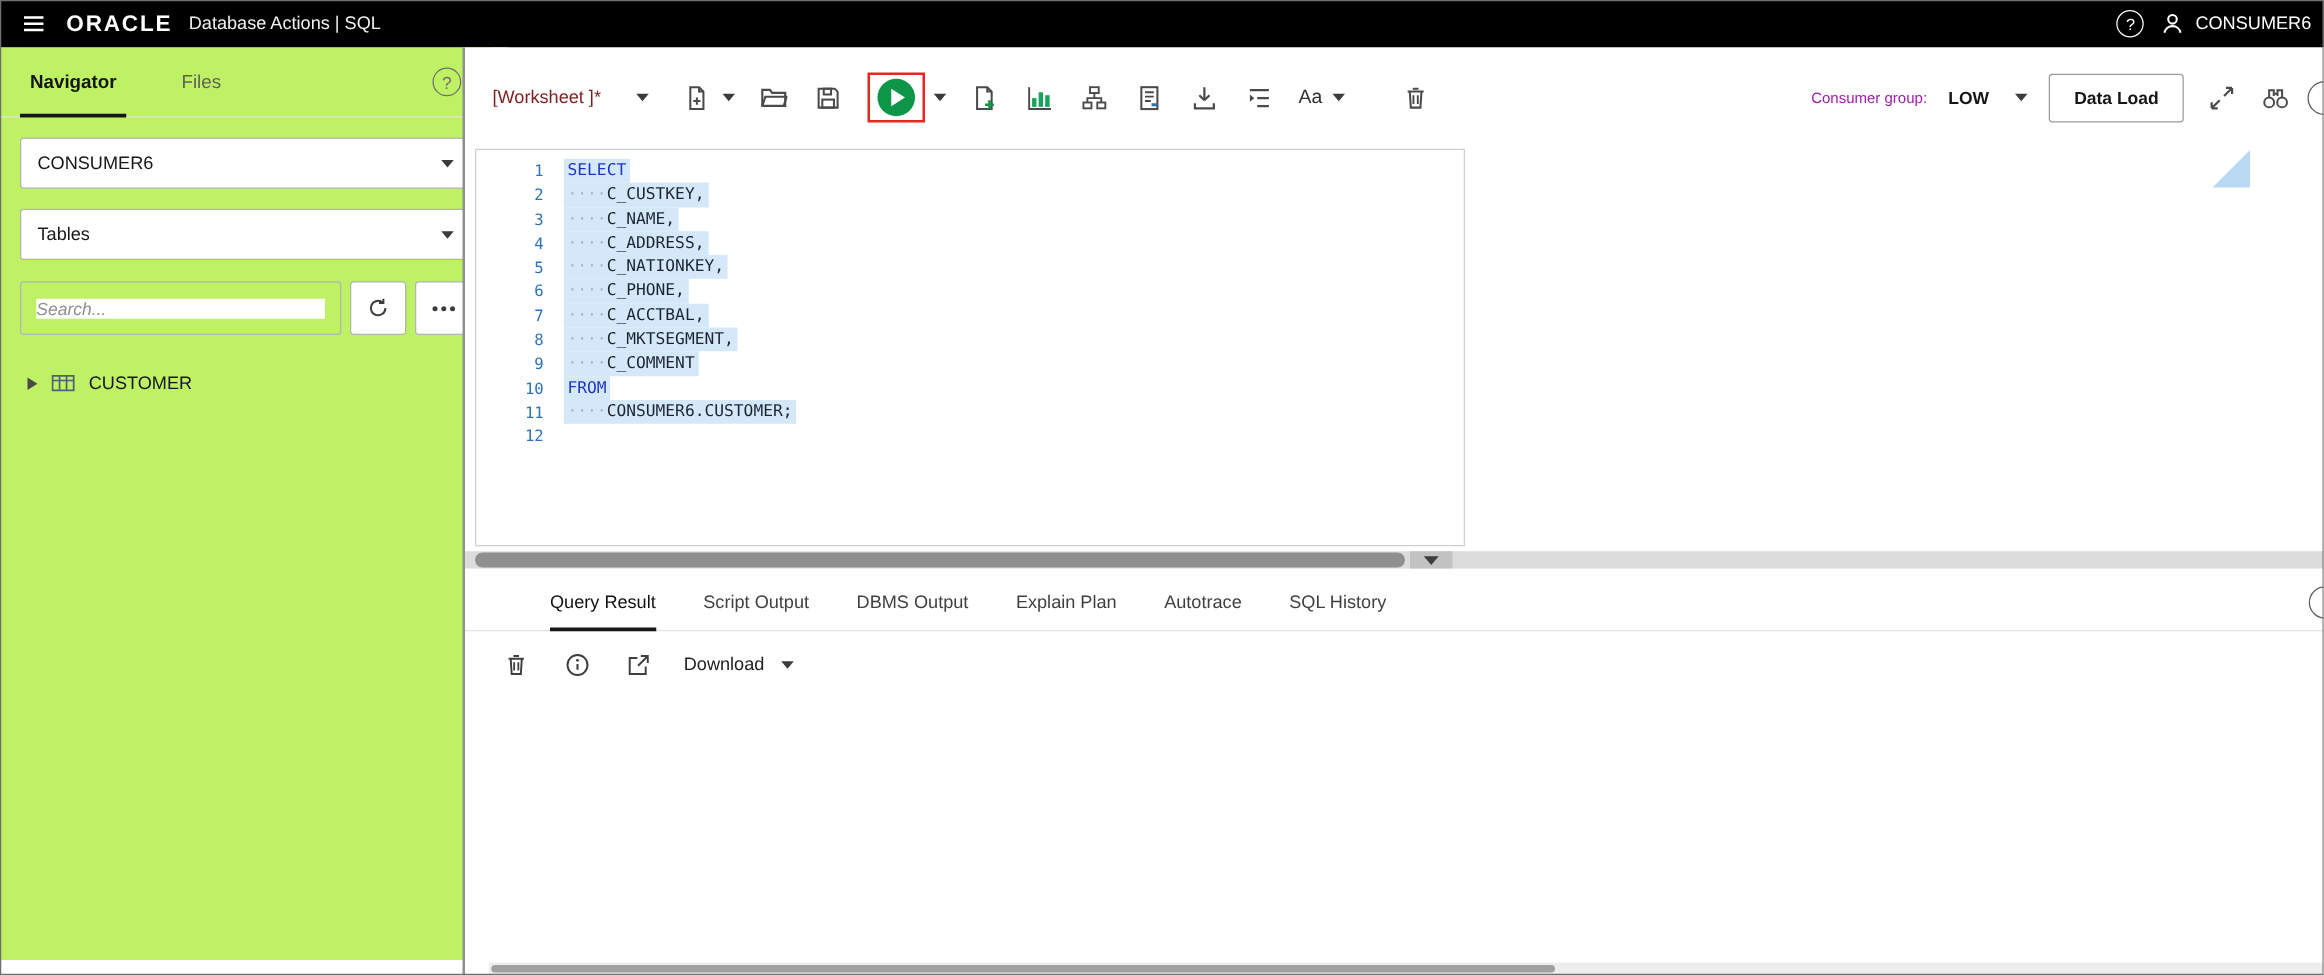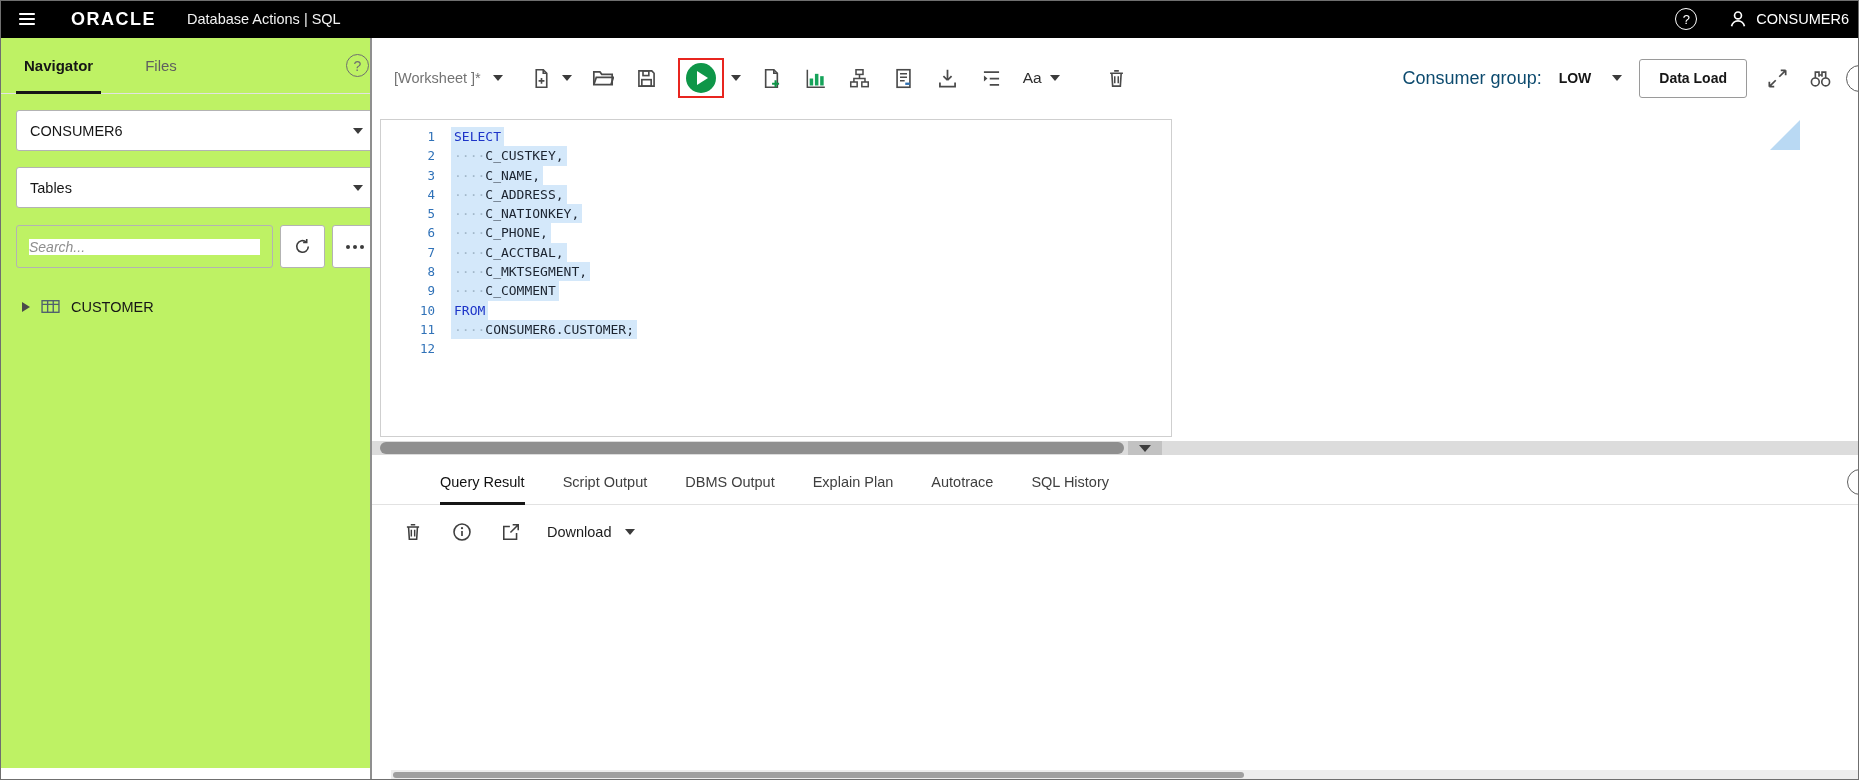--- a/index.html
+++ b/index.html
@@ -1,21 +1,21 @@
 <!DOCTYPE html>
 <html><head>
 <meta charset="utf-8">
 <style>
   *{margin:0;padding:0;box-sizing:border-box;}
   html,body{width:1859px;height:780px;}
   body{font-family:"Liberation Sans",sans-serif;background:#fff;color:#161616;position:relative;overflow:hidden;}
   .frame{position:absolute;inset:0;border:1px solid #6f6f6f;pointer-events:none;z-index:99;}
 
   
-  .topbar{position:absolute;left:0;top:0;right:0;height:38px;background:#000;display:flex;align-items:center;color:#fff;padding:0 10px 0 14px;gap:31px;overflow:hidden;}
+  .topbar{position:absolute;left:0;top:0;right:0;height:38px;background:#000;display:flex;align-items:center;color:#fff;padding:0 10px 0 14px;gap:13px;overflow:hidden;}
   .hamburger{width:26px;height:26px;display:flex;align-items:center;justify-content:center;cursor:pointer;flex-shrink:0;}
   .brand{font-weight:700;font-size:18px;letter-spacing:1.5px;white-space:nowrap;}
   .app-title{font-size:14.5px;color:#f2f2f2;white-space:nowrap;}
   .topbar-spacer{flex:1;}
   .search-box{width:352px;height:27px;background:#fff;border-radius:3px;display:flex;align-items:center;padding:0 9px;gap:6px;flex-shrink:0;}
   .search-box input{border:none;outline:none;flex:1;font-size:13px;color:#444;font-family:"Liberation Sans",sans-serif;background:transparent;}
   .search-box input::placeholder{font-style:italic;color:#8a8a8a;}
   .help-circle{width:22px;height:22px;border:1.6px solid #fff;border-radius:50%;display:flex;align-items:center;justify-content:center;font-size:13px;color:#fff;cursor:pointer;flex-shrink:0;}
   .user{display:flex;align-items:center;gap:8px;font-size:14.5px;white-space:nowrap;cursor:pointer;}
 
@@ -37,31 +37,31 @@
   .side-btn{width:45px;height:43px;border:1px solid #b3b3b3;border-radius:3px;display:flex;align-items:center;justify-content:center;cursor:pointer;background:#fff;}
   .dots{display:flex;gap:3px;}
   .dots i{width:4px;height:4px;border-radius:50%;background:#3c3c3c;}
   .tree-item{margin:30px 0 0 22px;display:flex;align-items:center;gap:11px;font-size:14.5px;cursor:pointer;}
   .tri-right{width:0;height:0;border-left:8px solid #4a4a4a;border-top:5px solid transparent;border-bottom:5px solid transparent;}
 
   
   .main{position:absolute;left:372px;top:38px;right:0;bottom:0;background:#fff;overflow:hidden;}
 
   .ws-toolbar{height:80px;display:flex;align-items:center;padding:0 26px 0 22px;gap:18px;position:relative;}
-  .ws-title{display:flex;align-items:center;gap:12px;font-size:14.5px;color:#737373;cursor:pointer;margin-right:8px;white-space:nowrap;}
+  .ws-title{display:flex;align-items:center;gap:28px;font-size:14.5px;color:#7f1d1d;cursor:pointer;margin-right:8px;white-space:nowrap;}
   .caret{width:0;height:0;border-left:5px solid transparent;border-right:5px solid transparent;border-top:6px solid #3b3b3b;display:inline-block;}
   .icon-btn{width:26px;height:26px;display:flex;align-items:center;justify-content:center;cursor:pointer;flex-shrink:0;}
   .split{display:flex;align-items:center;gap:7px;}
   .run-wrap{border:2px solid #e8251f;padding:3px 6px;display:flex;align-items:center;}
   .run-btn{width:30px;height:30px;border-radius:50%;background:#0e9648;display:flex;align-items:center;justify-content:center;cursor:pointer;}
   .run-btn .tri{width:0;height:0;border-left:11px solid #fff;border-top:7px solid transparent;border-bottom:7px solid transparent;margin-left:3px;}
   .aa-btn{display:flex;align-items:center;gap:8px;font-size:15.5px;color:#2e2e2e;cursor:pointer;}
   .trash-spacing{margin-left:26px;}
   .ws-right{margin-left:auto;display:flex;align-items:center;gap:17px;}
-  .consumer-label{font-size:18px;color:#0c4a6e;white-space:nowrap;}
+  .consumer-label{font-size:12px;color:#a21caf;white-space:nowrap;}
   .consumer-value{font-size:14px;font-weight:700;display:flex;gap:21px;align-items:center;cursor:pointer;}
   .data-load-btn{height:39px;border:1px solid #9a9a9a;border-radius:3px;padding:0 19px;font-size:14px;font-weight:700;display:flex;align-items:center;background:#fff;cursor:pointer;white-space:nowrap;}
   .ws-cut-icon{position:absolute;right:-14px;top:27px;width:27px;height:27px;border:1.8px solid #5a5a5a;border-radius:50%;}
 
   
   .editor{position:absolute;left:8px;top:81px;width:792px;height:318px;border:1px solid #cfcfcf;background:#fff;font-family:"DejaVu Sans Mono","Liberation Mono",monospace;font-size:13px;overflow:hidden;padding-top:7px;cursor:text;}
   .code-line{display:flex;height:19.3px;line-height:19.3px;}
   .ln{width:68px;padding-right:14px;text-align:right;color:#3072b8;flex-shrink:0;font-size:12.5px;}
   .code{white-space:pre;padding:0 3px;margin-left:2px;text-align:center;}
   .code.hl{background:#d4e8fa;}

